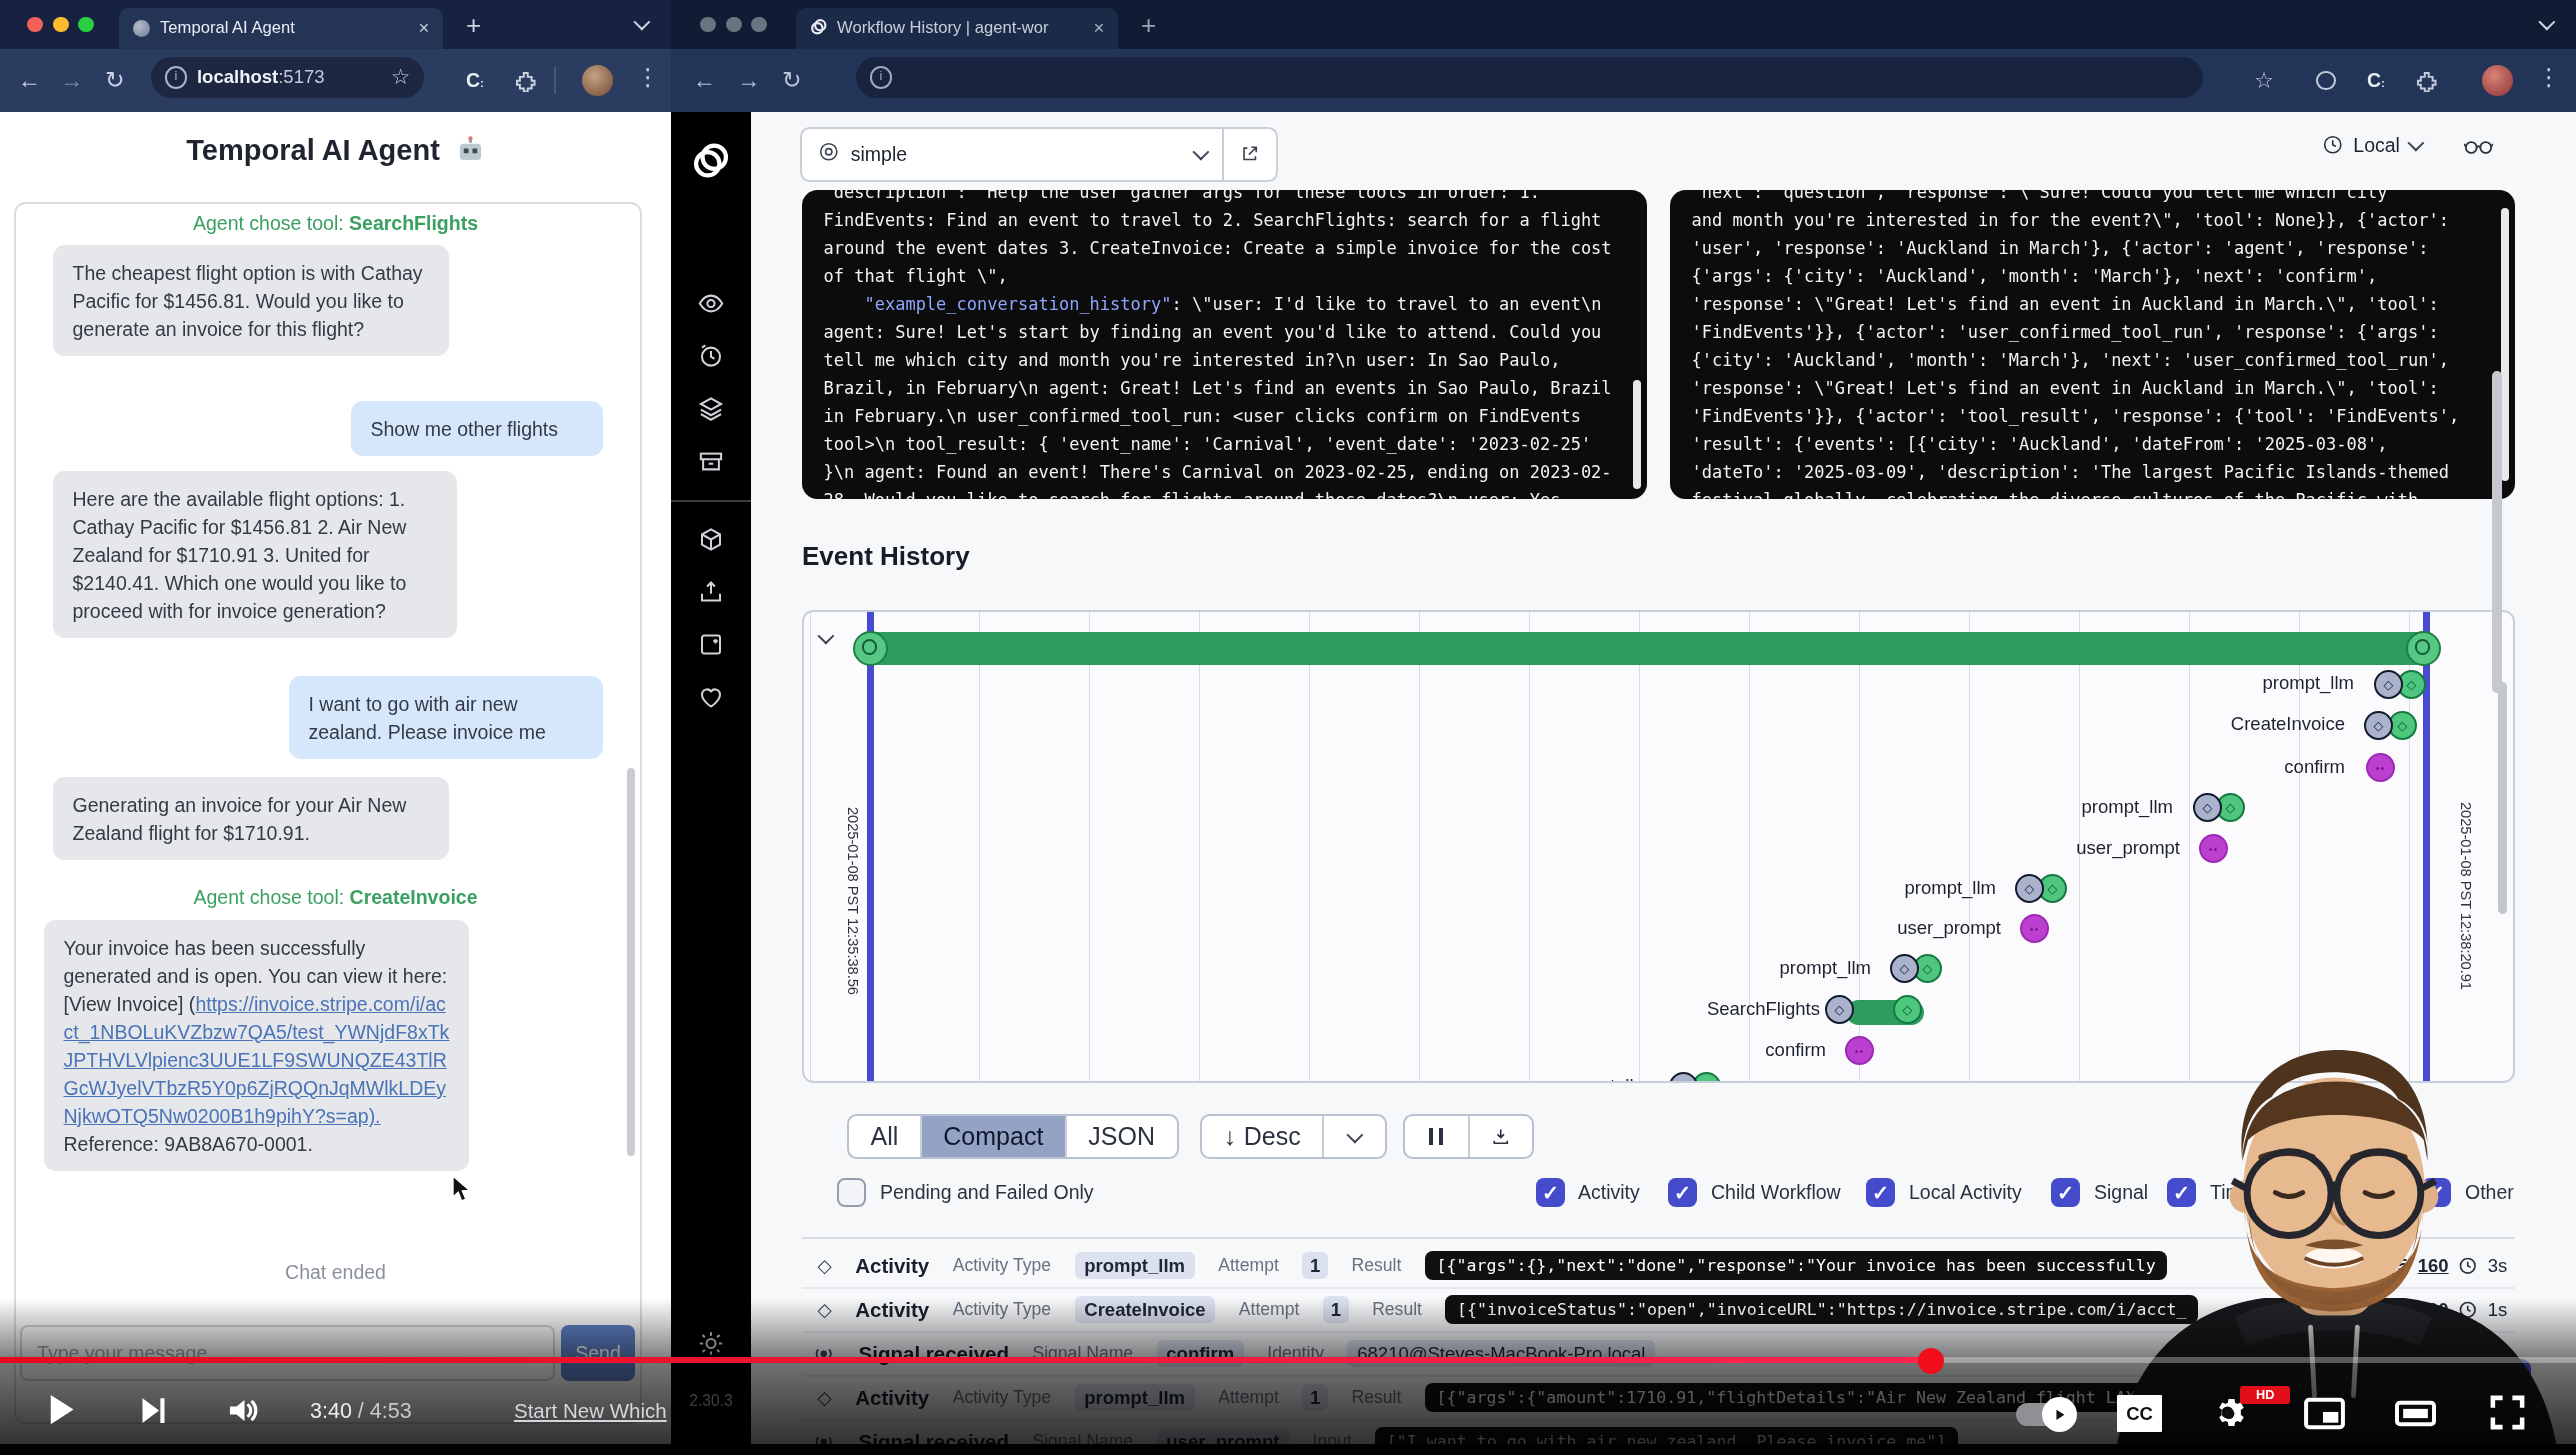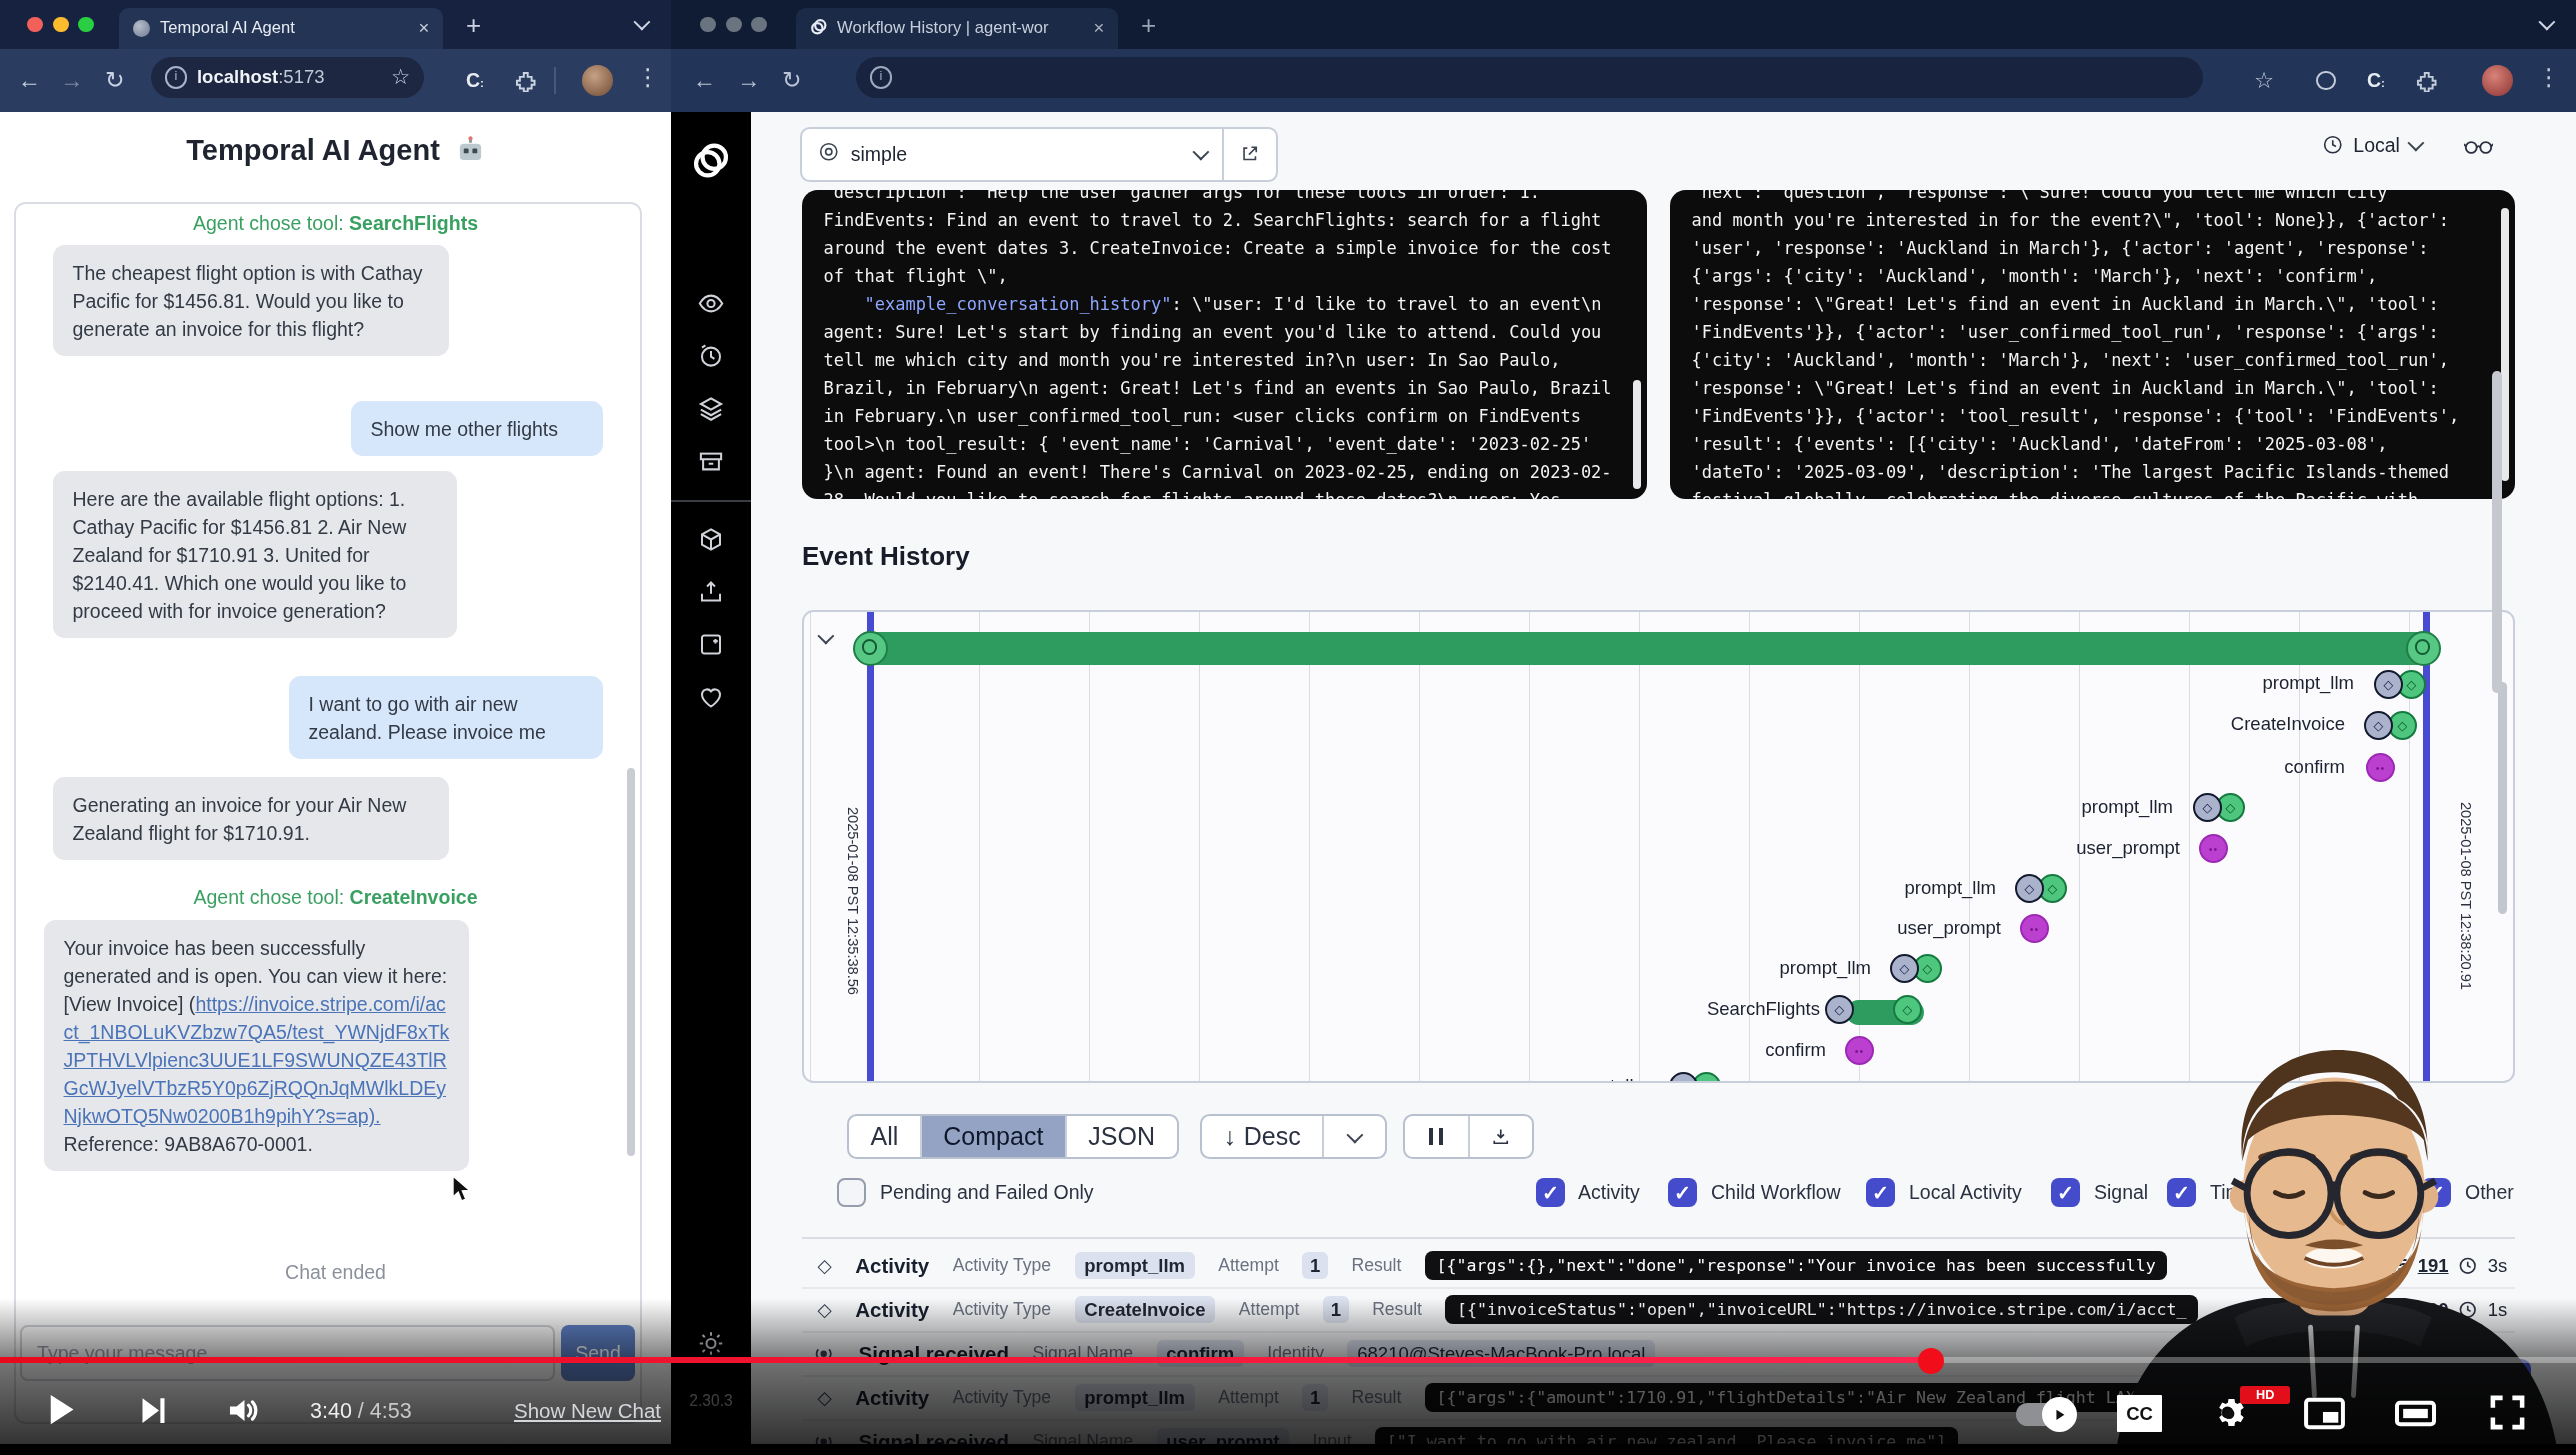--- a/index.html
+++ b/index.html
@@ -428,21 +428,21 @@
         <span style="color:#3a4254;font-size:18.5px">◇</span>
         <span class="rowlabel">Activity</span>
         <span class="flabel">Activity Type</span>
         <span class="chip">prompt_llm</span>
         <span class="flabel">Attempt</span>
         <span class="chip" style="padding:2.9px 7.8px">1</span>
         <span class="flabel">Result</span>
         <span class="codechip" style="max-width:859px">[{"args":{},"next":"done","response":"Your invoice has been successfully</span>
         <span style="position:absolute;right:7.8px;display:flex;align-items:center;gap:9.8px">
           <span class="evid">105</span>
-          <span class="evid">191</span>
+          <span class="evid">160</span>
           <svg width="19.5" height="19.5" viewBox="0 0 24 24" fill="none" stroke="#2b3140" stroke-width="2">
               <circle cx="12" cy="12" r="9"></circle>
               <path d="M12 7v5l3.5 2"></path>
             </svg>
           <span style="font-size:18.5px;color:#202734">3s</span>
         </span>
       </div>
       <div class="hair" style="left:131px;top:1175px;width:1713px;background:#e6e8ed"></div>
 
       <div class="abs" style="left:131px;top:1176px;width:1713px;height:43px;display:flex;align-items:center;gap:23.4px;padding-left:15.6px;box-sizing:border-box">
@@ -565,21 +565,21 @@
     </svg>
   <svg class="abs vctl" style="left:226px;top:1393px" width="37" height="35" viewBox="0 0 28 24">
       <path class="ytico" d="M3 9v6h5l6 5V4L8 9z"></path>
       <path d="M17 8a5.5 5.5 0 010 8M20 5.5a9.5 9.5 0 010 13" stroke="#fff" stroke-width="2.4" fill="none" stroke-linecap="round"></path>
     </svg>
   <div class="abs vctl" style="left:310px;top:1399px;font-size:21.5px;color:#eee">
     <span>3:40</span>
     <span style="color:#c9c9c9"> <span>/</span> </span>
     <span style="color:#c9c9c9">4:53</span>
   </div>
-  <div class="abs vctl" style="left:514px;top:1399px;font-size:20.5px;color:#d3d6db;text-decoration:underline">Show New Chat</div>
+  <div class="abs vctl" style="left:514px;top:1399px;font-size:20.5px;color:#d3d6db;text-decoration:underline">Start New Which</div>
 
   <div class="abs vctl" style="left:2016px;top:1403px;width:57px;height:23.4px;border-radius:11.7px;background:#8e9094">
     <span style="position:absolute;right:-3.9px;top:-5.9px;width:35px;height:35px;border-radius:50%;background:#fff;display:flex;align-items:center;justify-content:center">
       <svg width="13.7" height="13.7" viewBox="0 0 24 24">
           <path d="M6 3l14 9-14 9z" fill="#111"></path>
         </svg>
     </span>
   </div>
   <div class="abs vctl" style="left:2117px;top:1395px;width:45px;height:37px;border-radius:1px;background:#fff;display:flex;align-items:center;justify-content:center;font-weight:700;font-size:18.5px;color:#111">CC</div>
   <svg class="abs vctl" style="left:2211px;top:1393px" width="39" height="39" viewBox="0 0 24 24">

